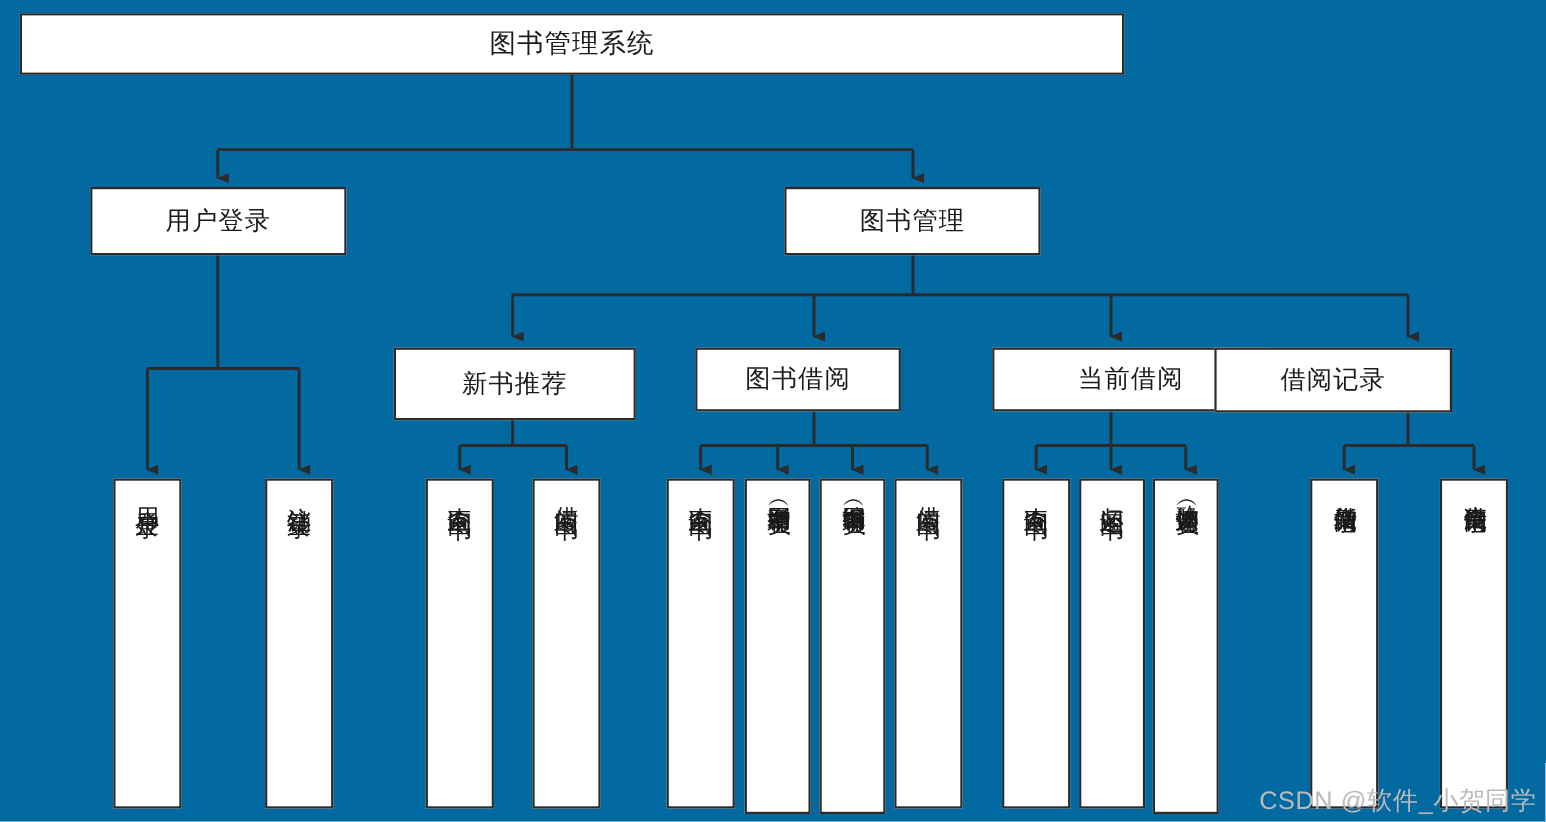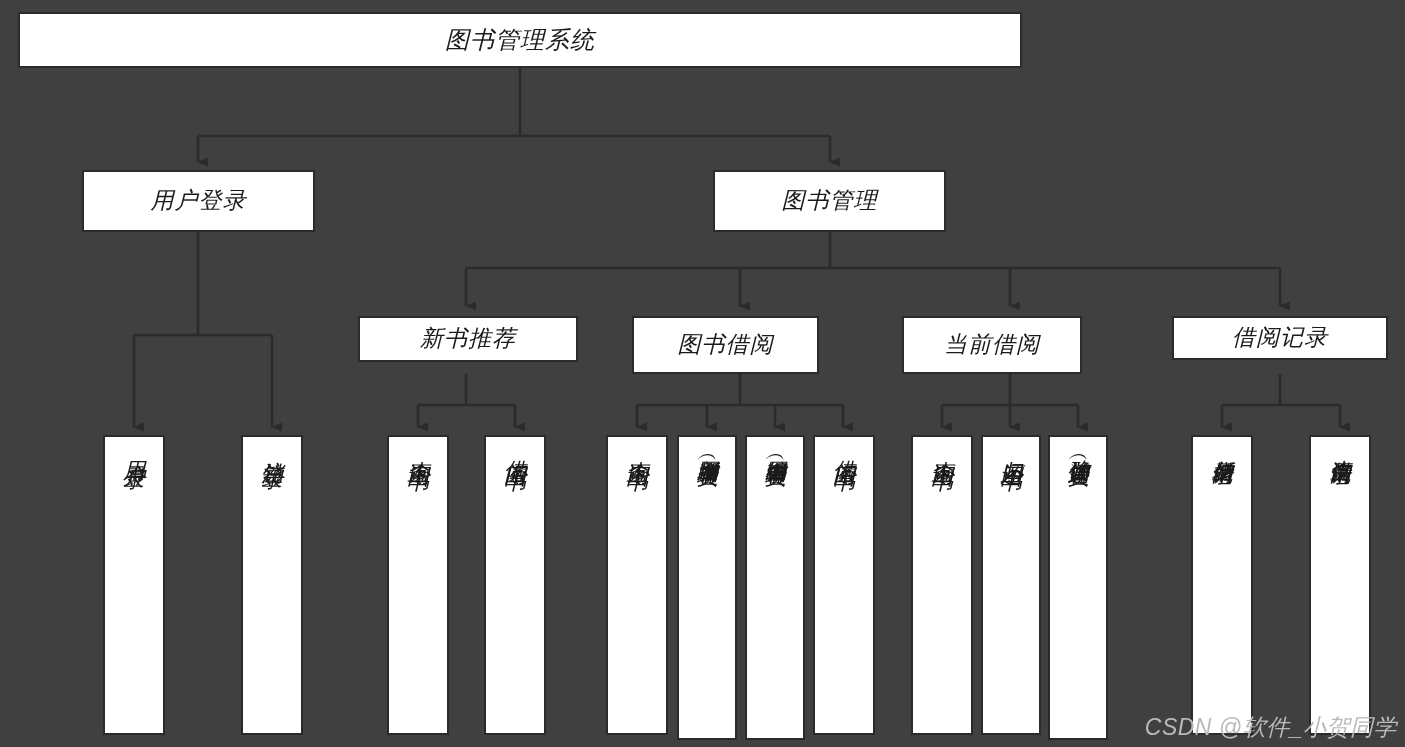--- a/index.html
+++ b/index.html
@@ -8,23 +8,22 @@
     padding: 0;
     background: #ffffff;
   }
   body {
     font-family: "Liberation Sans", "DejaVu Sans", sans-serif;
   }
   #diagram-root {
     position: relative;
     width: 1405px;
     height: 747px;
-    background: #404040;
+    background: #0369a1;
     overflow: hidden;
-    font-style: italic;
   }
   #edge-layer {
     position: absolute;
     left: 0;
     top: 0;
     width: 1405px;
     height: 747px;
     pointer-events: none;
   }
   .node {
@@ -138,30 +137,30 @@
     <span class="node-label">图书管理系统</span>
   </div>
 
   <div class="node horizontal" style="left:82px; top:170px; width:233px; height:62px;">
     <span class="node-label">用户登录</span>
   </div>
   <div class="node horizontal" style="left:713px; top:170px; width:233px; height:62px;">
     <span class="node-label">图书管理</span>
   </div>
 
-  <div class="node horizontal" style="left:358px; top:316px; width:220px; height:46px;">
+  <div class="node horizontal" style="left:358px; top:316px; width:220px; height:66px;">
     <span class="node-label">新书推荐</span>
   </div>
   <div class="node horizontal" style="left:632px; top:316px; width:187px; height:58px;">
     <span class="node-label">图书借阅</span>
   </div>
-  <div class="node horizontal" style="left:902px; top:316px; width:180px; height:58px;">
+  <div class="node horizontal" style="left:902px; top:316px; width:252px; height:58px;">
     <span class="node-label">当前借阅</span>
   </div>
-  <div class="node horizontal" style="left:1172px; top:316px; width:216px; height:44px;">
+  <div class="node horizontal" style="left:1104px; top:316px; width:216px; height:59px;">
     <span class="node-label">借阅记录</span>
   </div>
 
   <div class="node vertical" style="left:103px; top:435px; width:62px; height:300px;">
     <span class="node-label">用户登录</span>
   </div>
   <div class="node vertical" style="left:241px; top:435px; width:62px; height:300px;">
     <span class="node-label">注销登录</span>
   </div>
 

